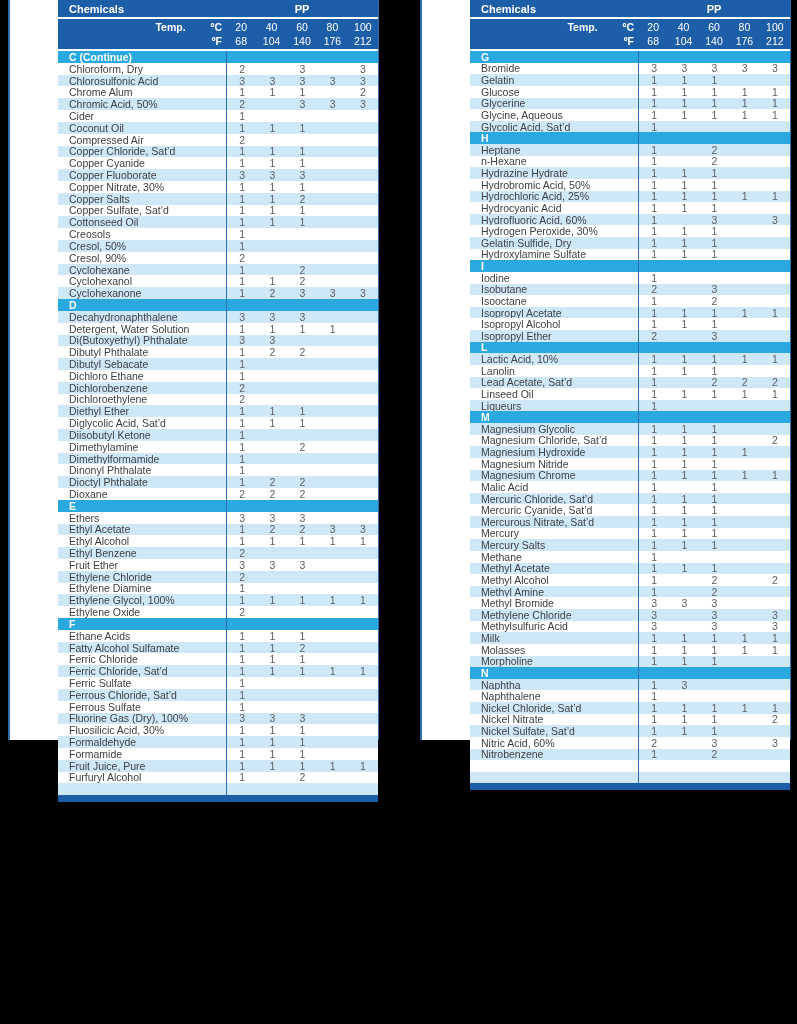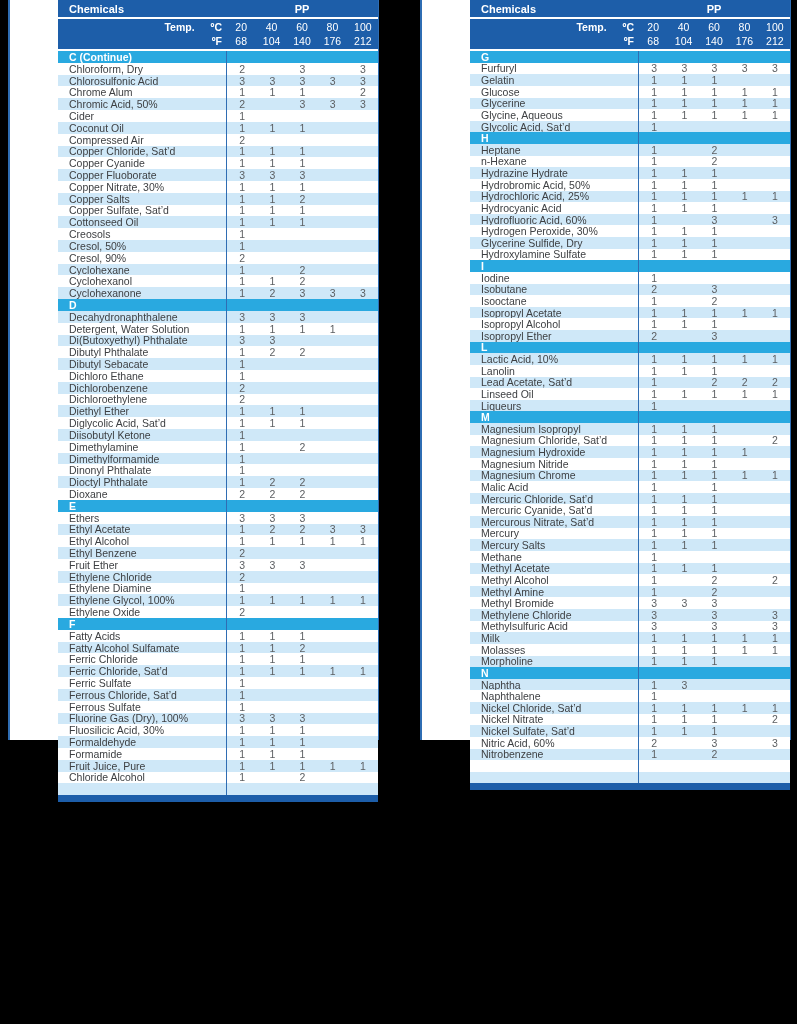--- a/index.html
+++ b/index.html
@@ -40,21 +40,21 @@
   .temp-block {
     height:28px; flex:none;
     background:var(--navy);
     color:#fff; font-weight:bold; font-size:10.5px;
     display:flex; flex-direction:column; justify-content:space-evenly;
     padding:1px 0;
   }
   .temp-row { display:flex; align-items:center; }
   .temp-row .name-col {
     display:flex; justify-content:flex-end; align-items:center;
-    gap:16px; padding-right:4px;
+    gap:25px; padding-right:4px;
   }
   .vcell {
     flex:1; display:flex; align-items:center; justify-content:center;
     font-size:10.5px;
   }
   .temp-row .vcell { font-weight:normal; color:#fff; }
   .tbody {
     flex:1; display:flex; flex-direction:column;border-radius:15px;
   }
   .row { flex:1; display:flex; min-height:0; }
@@ -598,21 +598,21 @@
           <div class="name-col">F</div>
           <div class="vals">
             <div class="vcell"></div>
             <div class="vcell"></div>
             <div class="vcell"></div>
             <div class="vcell"></div>
             <div class="vcell"></div>
           </div>
         </div>
         <div class="row">
-          <div class="name-col">Fatty Acids</div>
+          <div class="name-col">Ethane Acids</div>
           <div class="vals">
             <div class="vcell">1</div>
             <div class="vcell">1</div>
             <div class="vcell">1</div>
             <div class="vcell"></div>
             <div class="vcell"></div>
           </div>
         </div>
         <div class="row">
           <div class="name-col">Fatty Alcohol Sulfamate</div>
@@ -718,21 +718,21 @@
           <div class="name-col">Fruit Juice, Pure</div>
           <div class="vals">
             <div class="vcell">1</div>
             <div class="vcell">1</div>
             <div class="vcell">1</div>
             <div class="vcell">1</div>
             <div class="vcell">1</div>
           </div>
         </div>
         <div class="row">
-          <div class="name-col">Chloride Alcohol</div>
+          <div class="name-col">Furfuryl Alcohol</div>
           <div class="vals">
             <div class="vcell">1</div>
             <div class="vcell"></div>
             <div class="vcell">2</div>
             <div class="vcell"></div>
             <div class="vcell"></div>
           </div>
         </div>
         <div class="row">
           <div class="name-col"></div>
@@ -789,21 +789,21 @@
           <div class="name-col">G</div>
           <div class="vals">
             <div class="vcell"></div>
             <div class="vcell"></div>
             <div class="vcell"></div>
             <div class="vcell"></div>
             <div class="vcell"></div>
           </div>
         </div>
         <div class="row">
-          <div class="name-col">Furfuryl</div>
+          <div class="name-col">Bromide</div>
           <div class="vals">
             <div class="vcell">3</div>
             <div class="vcell">3</div>
             <div class="vcell">3</div>
             <div class="vcell">3</div>
             <div class="vcell">3</div>
           </div>
         </div>
         <div class="row">
           <div class="name-col">Gelatin</div>
@@ -939,21 +939,21 @@
           <div class="name-col">Hydrogen Peroxide, 30%</div>
           <div class="vals">
             <div class="vcell">1</div>
             <div class="vcell">1</div>
             <div class="vcell">1</div>
             <div class="vcell"></div>
             <div class="vcell"></div>
           </div>
         </div>
         <div class="row">
-          <div class="name-col">Glycerine Sulfide, Dry</div>
+          <div class="name-col">Gelatin Sulfide, Dry</div>
           <div class="vals">
             <div class="vcell">1</div>
             <div class="vcell">1</div>
             <div class="vcell">1</div>
             <div class="vcell"></div>
             <div class="vcell"></div>
           </div>
         </div>
         <div class="row">
           <div class="name-col">Hydroxylamine Sulfate</div>
@@ -1099,21 +1099,21 @@
           <div class="name-col">M</div>
           <div class="vals">
             <div class="vcell"></div>
             <div class="vcell"></div>
             <div class="vcell"></div>
             <div class="vcell"></div>
             <div class="vcell"></div>
           </div>
         </div>
         <div class="row">
-          <div class="name-col">Magnesium Isopropyl</div>
+          <div class="name-col">Magnesium Glycolic</div>
           <div class="vals">
             <div class="vcell">1</div>
             <div class="vcell">1</div>
             <div class="vcell">1</div>
             <div class="vcell"></div>
             <div class="vcell"></div>
           </div>
         </div>
         <div class="row">
           <div class="name-col">Magnesium Chloride, Sat’d</div>

